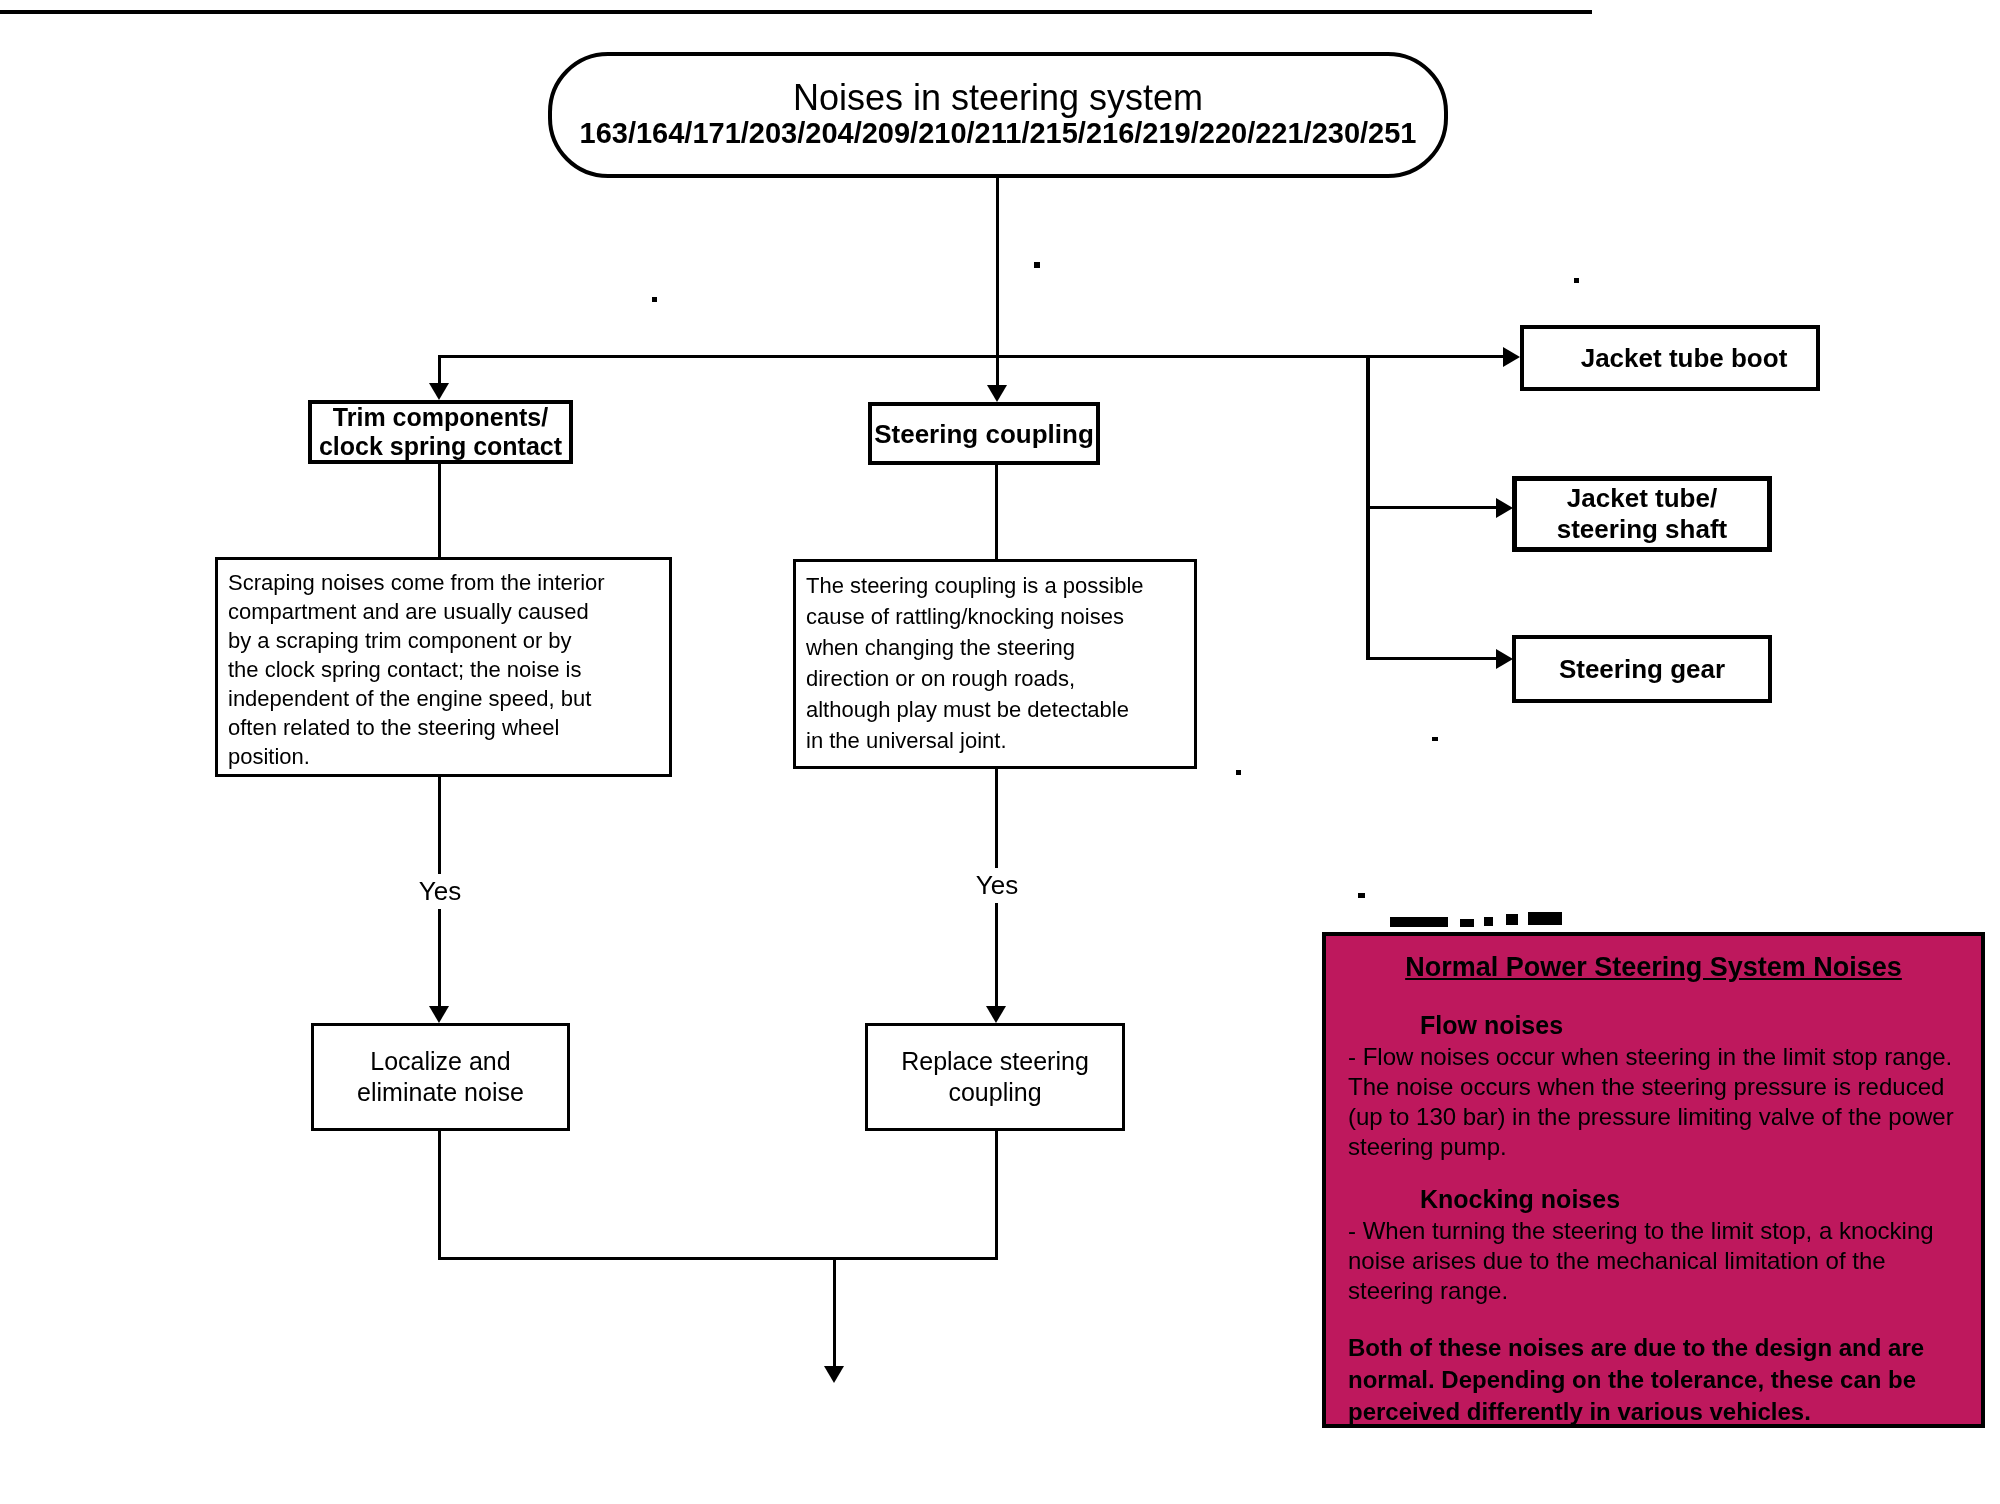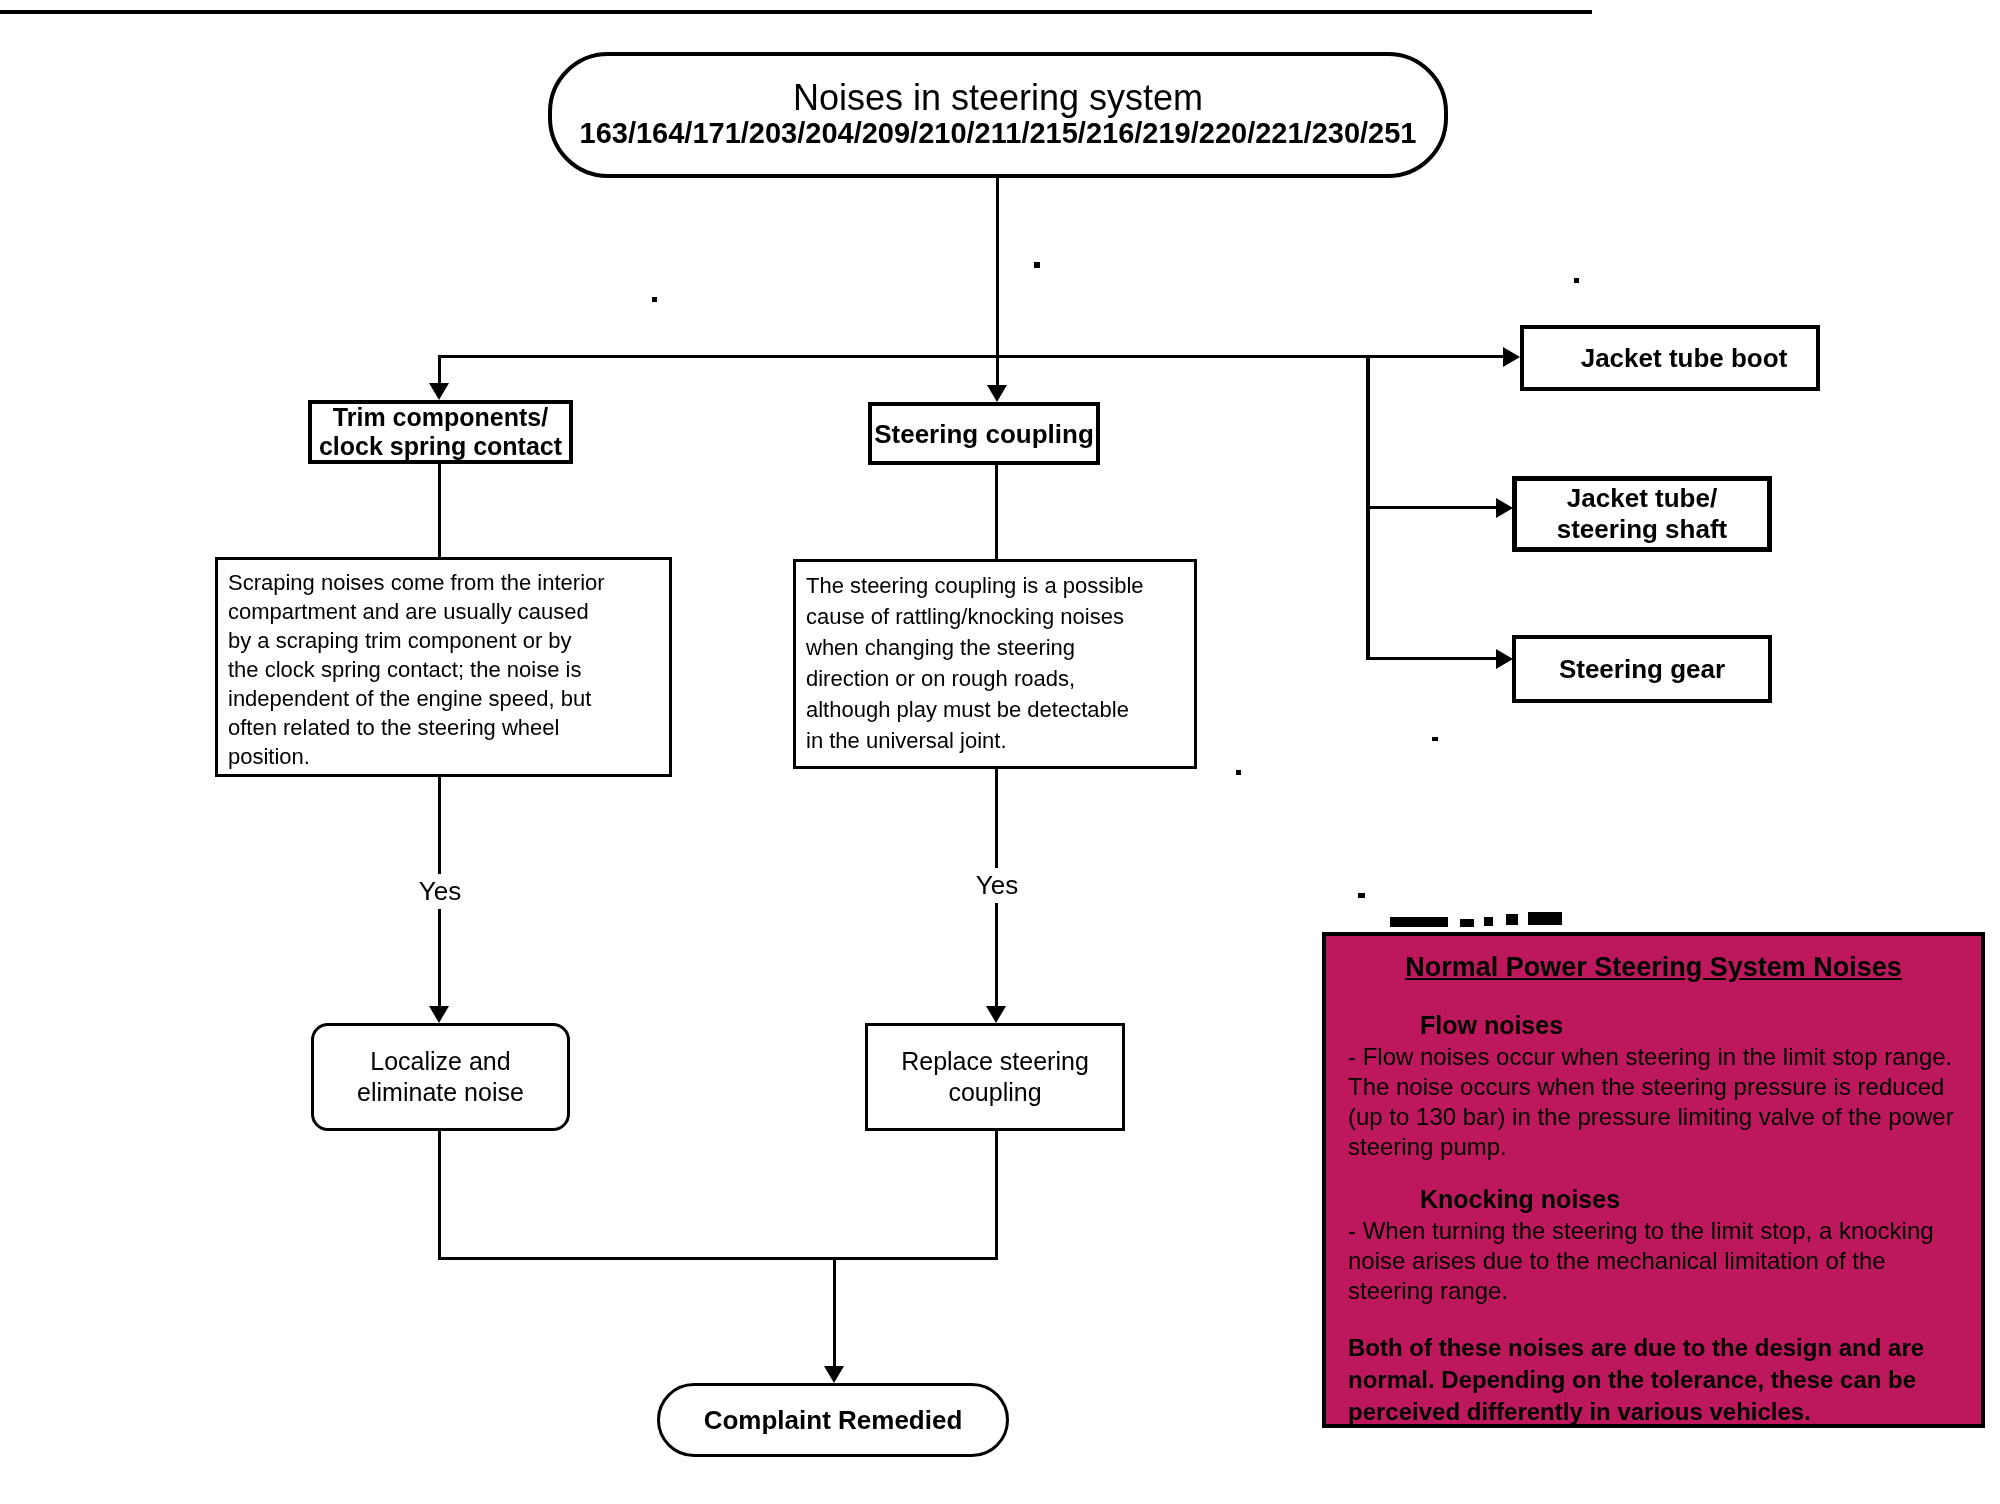--- a/index.html
+++ b/index.html
@@ -161,37 +161,34 @@
 
   <div class="box desc" style="left:793px; top:559px; width:404px; height:210px; line-height:31px;">
     <div class="tline">The steering coupling is a possible</div>
     <div class="tline">cause of rattling/knocking noises</div>
     <div class="tline">when changing the steering</div>
     <div class="tline">direction or on rough roads,</div>
     <div class="tline">although play must be detectable</div>
     <div class="tline">in the universal joint.</div>
   </div>
 
-  <div class="box" style="left:311px; top:1023px; width:259px; height:108px; border-width:3px;border-radius:17px;">
+  <div class="box" style="left:311px; top:1023px; width:259px; height:108px; border-width:3px;">
     <div style="font-size:25px; line-height:31px;">
       <div>Localize and</div>
       <div>eliminate noise</div>
     </div>
   </div>
 
   <div class="box" style="left:865px; top:1023px; width:260px; height:108px; border-width:3px;">
     <div style="font-size:25px; line-height:31px;">
       <div>Replace steering</div>
       <div>coupling</div>
     </div>
   </div>
 
-  <div class="box pill" style="left:657px; top:1383px; width:352px; height:74px;">
-    <div style="font-size:26px; font-weight:bold;">Complaint Remedied</div>
-  </div>
 
   <div class="info-panel">
     <div class="info-title">Normal Power Steering System Noises</div>
     <div class="info-heading">Flow noises</div>
     <div class="info-body">-  Flow noises occur when steering in the limit stop range.  The noise occurs when the steering pressure is reduced (up to 130 bar) in the pressure limiting valve of the power steering pump.</div>
     <div class="info-heading">Knocking noises</div>
     <div class="info-body" style="margin-bottom:26px;">-  When turning the steering to the limit stop, a knocking noise arises due to the mechanical limitation of the steering range.</div>
     <div class="info-footer">Both of these noises are due to the design and are normal.  Depending on the tolerance, these can be perceived differently in various vehicles.</div>
   </div>
 

